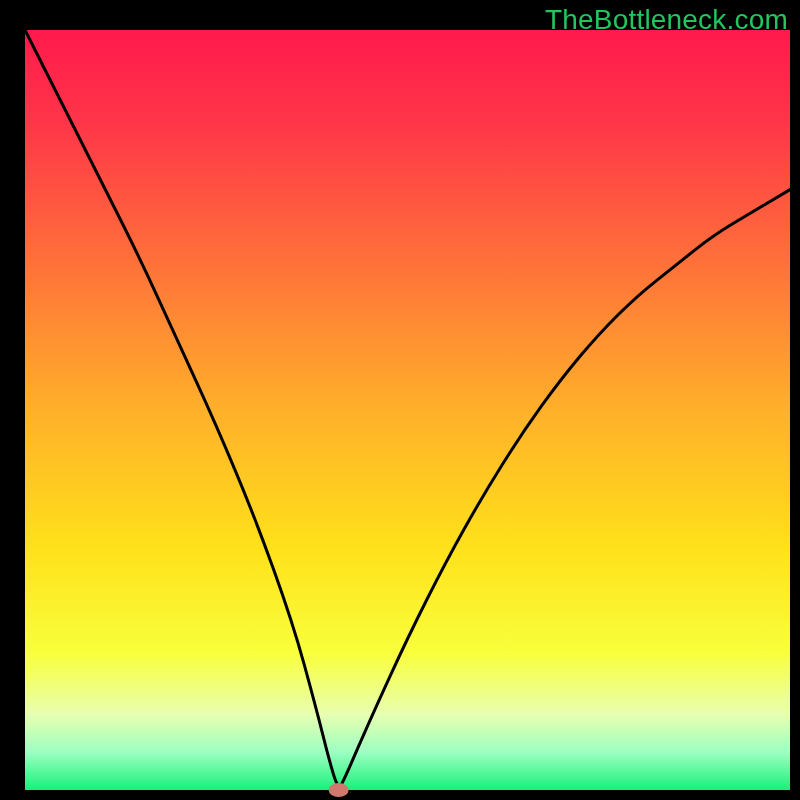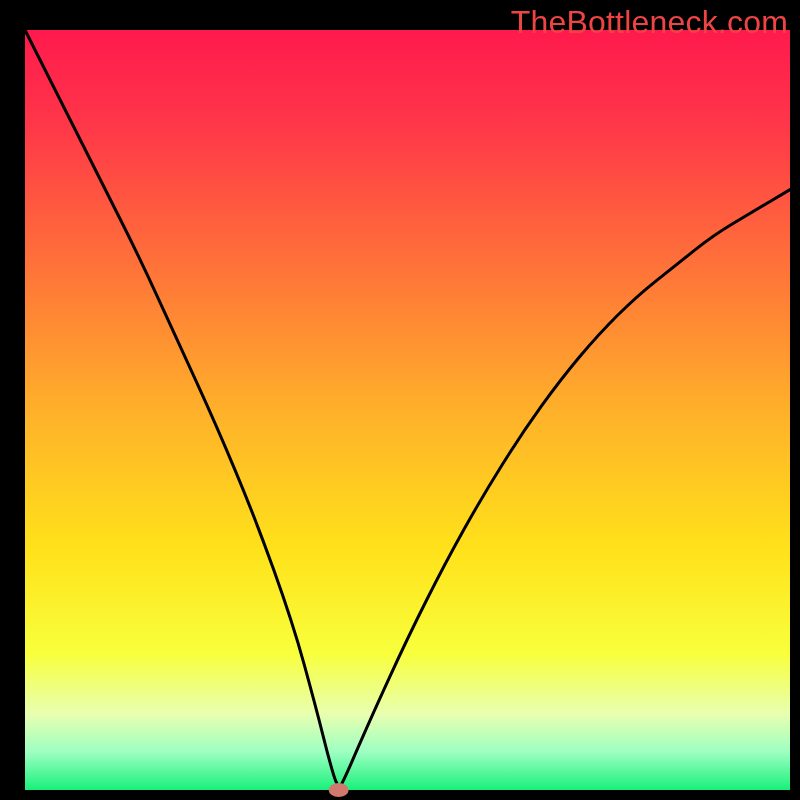--- a/index.html
+++ b/index.html
@@ -14,22 +14,22 @@
   .frame {
     position: relative;
     width: 800px;
     height: 800px;
     background: #000;
   }
   .watermark {
     position: absolute;
     top: 4px;
     right: 12px;
-    color: #ef4444;
-    font-size: 32px;
+    color: #22c55e;
+    font-size: 28px;
     font-weight: 400;
     letter-spacing: 0.2px;
     z-index: 20;
   }
   svg {
     position: absolute;
     top: 0;
     left: 0;
   }
 </style>

